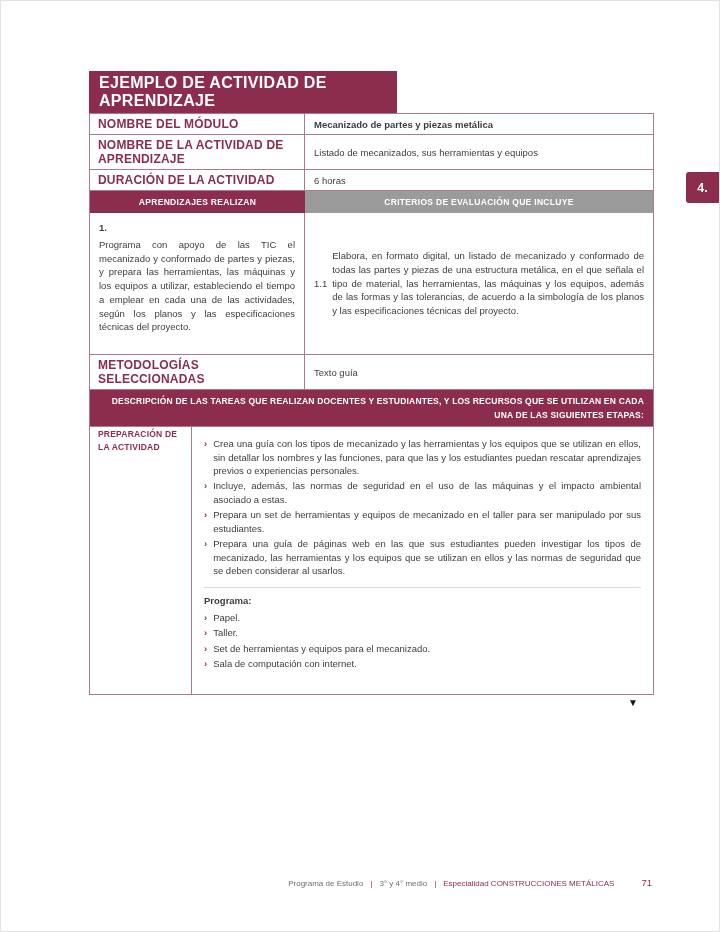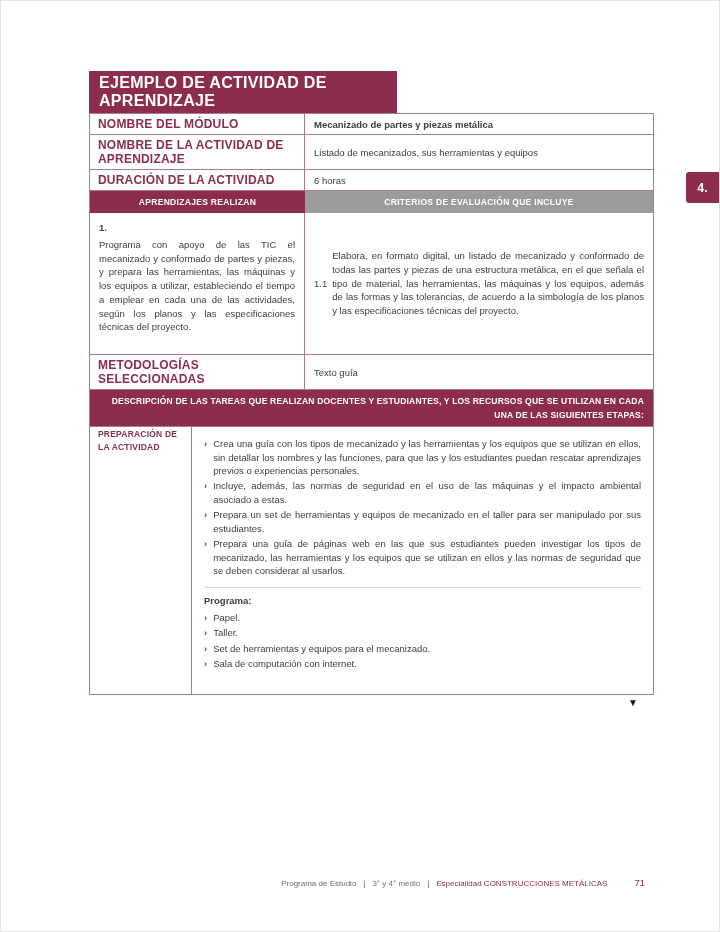--- a/index.html
+++ b/index.html
@@ -86,21 +86,21 @@
     text-align:right;padding-right:16px;margin-top:3px;
     color:#141414;font-size:10px;line-height:1;
   }
   .side-tab{
     position:absolute;right:0;top:171px;width:33px;height:31px;
     background:var(--maroon);color:#fff;font-weight:bold;font-size:12.5px;
     display:flex;align-items:center;justify-content:center;
     border-radius:3px 0 0 3px;
   }
   .footer{
-    position:absolute;right:74px;top:876px;
+    position:absolute;right:67px;top:876px;
     display:flex;align-items:baseline;gap:7px;
     font-size:8px;color:#6e6e6e;white-space:nowrap;
   }
   .footer .sep{color:var(--maroon);}
   .footer .spec{color:var(--maroon);}
   .footer .pnum{color:var(--maroon);font-size:9.5px;margin-left:20px;}
 </style>
 </head>
 <body>
 

